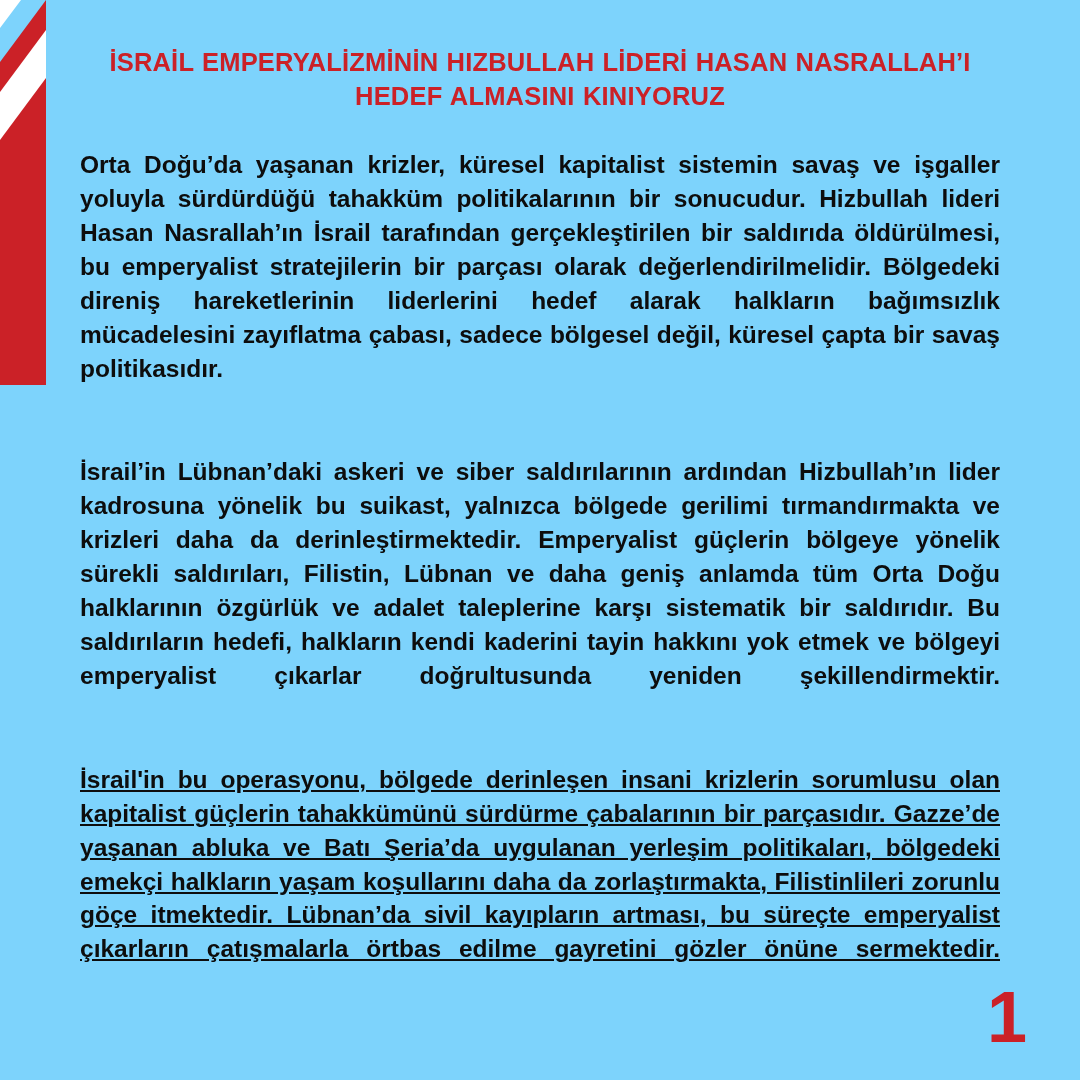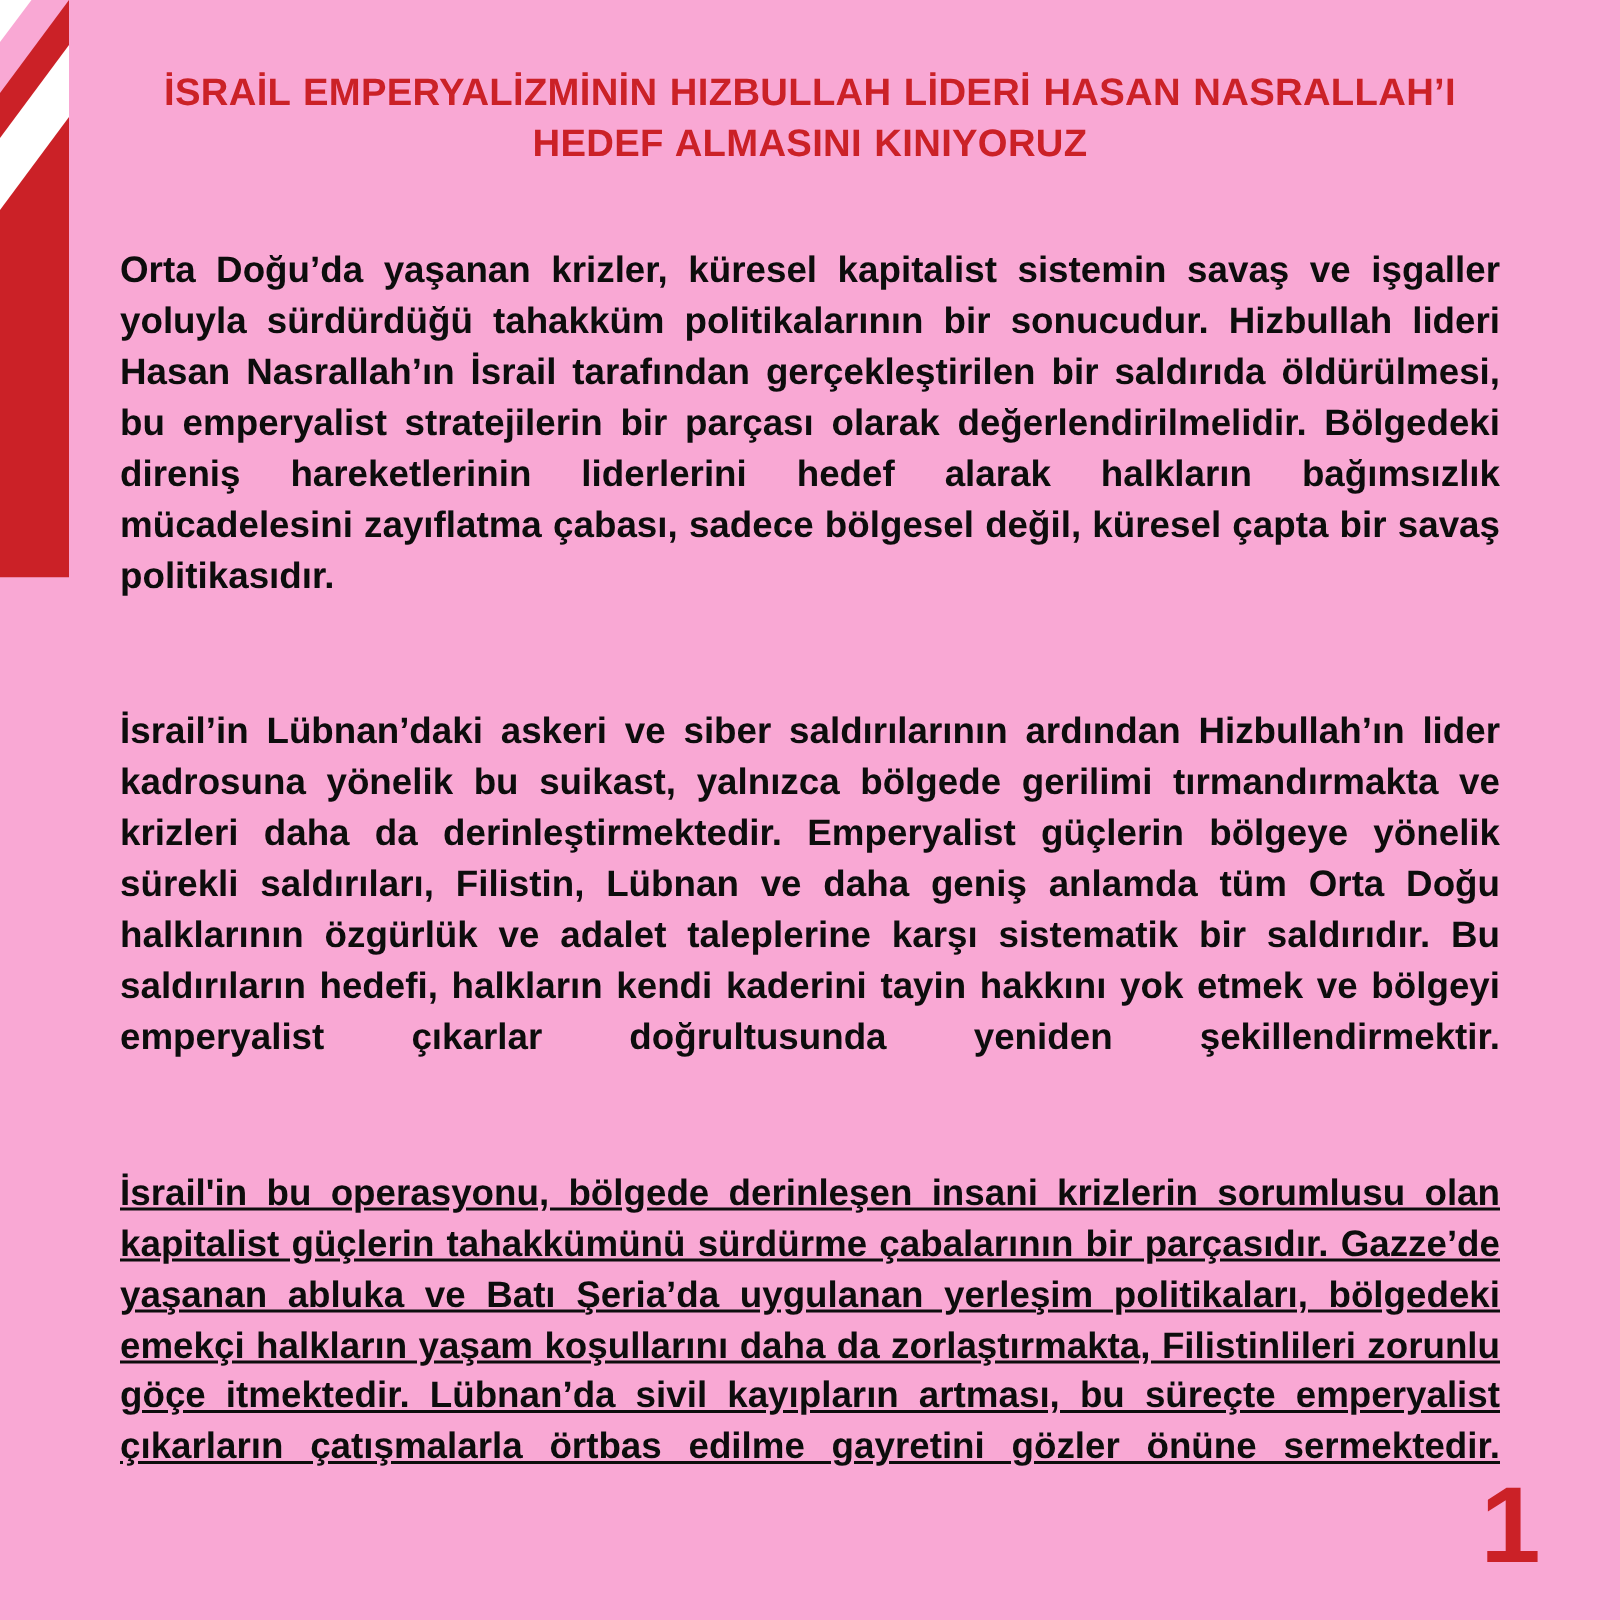--- a/index.html
+++ b/index.html
@@ -10,21 +10,21 @@
   }
 
   body {
     font-family: "Liberation Sans", "DejaVu Sans", sans-serif;
   }
 
   #page {
     position: relative;
     width: 1080px;
     height: 1080px;
-    background: #f9a8d4;
+    background: #7dd3fc;
     overflow: hidden;
     box-sizing: border-box;
   }
 
   
   .corner-mark {
     position: absolute;
     left: 0;
     top: 0;
     width: 46px;
@@ -53,21 +53,21 @@
     letter-spacing: 0.2px;
     color: #CB2127;
     text-transform: uppercase;
     word-spacing: 1px;
   }
 
   
   .body-col {
     position: absolute;
     left: 80px;
-    top: 164px;
+    top: 148px;
     width: 920px;
   }
 
   .para {
     margin: 0 0 36px 0;
     font-size: 24.5px;
     line-height: 1.385;
     font-weight: 700;
     color: #0d0d0d;
     text-align: justify;

